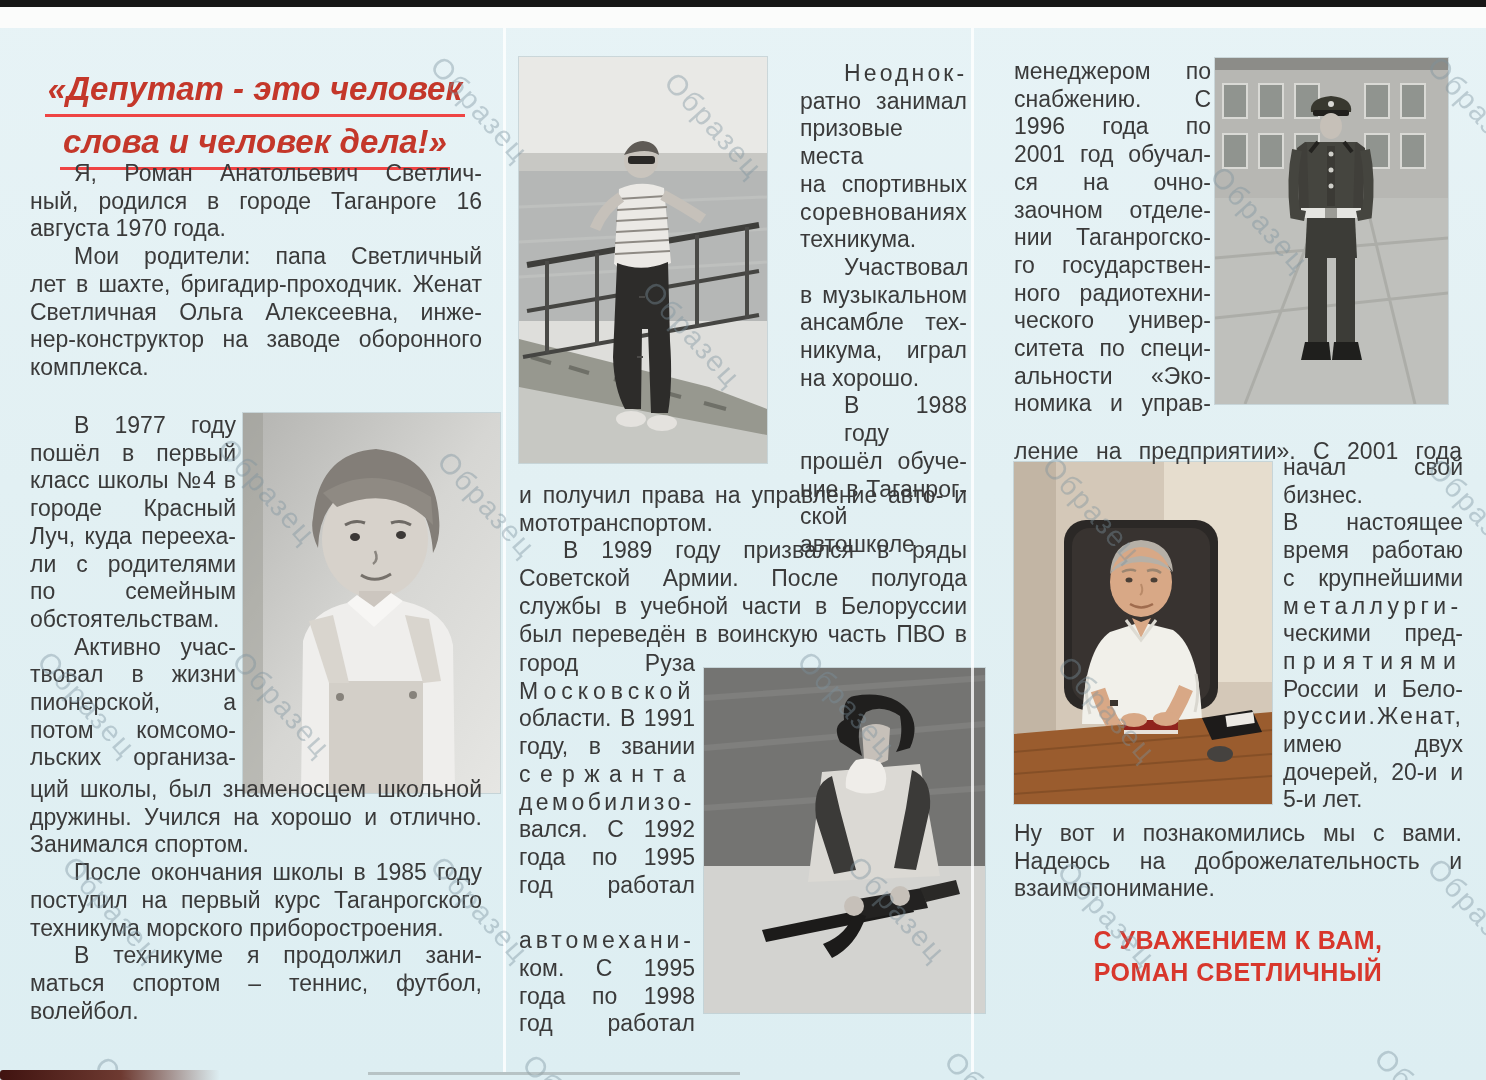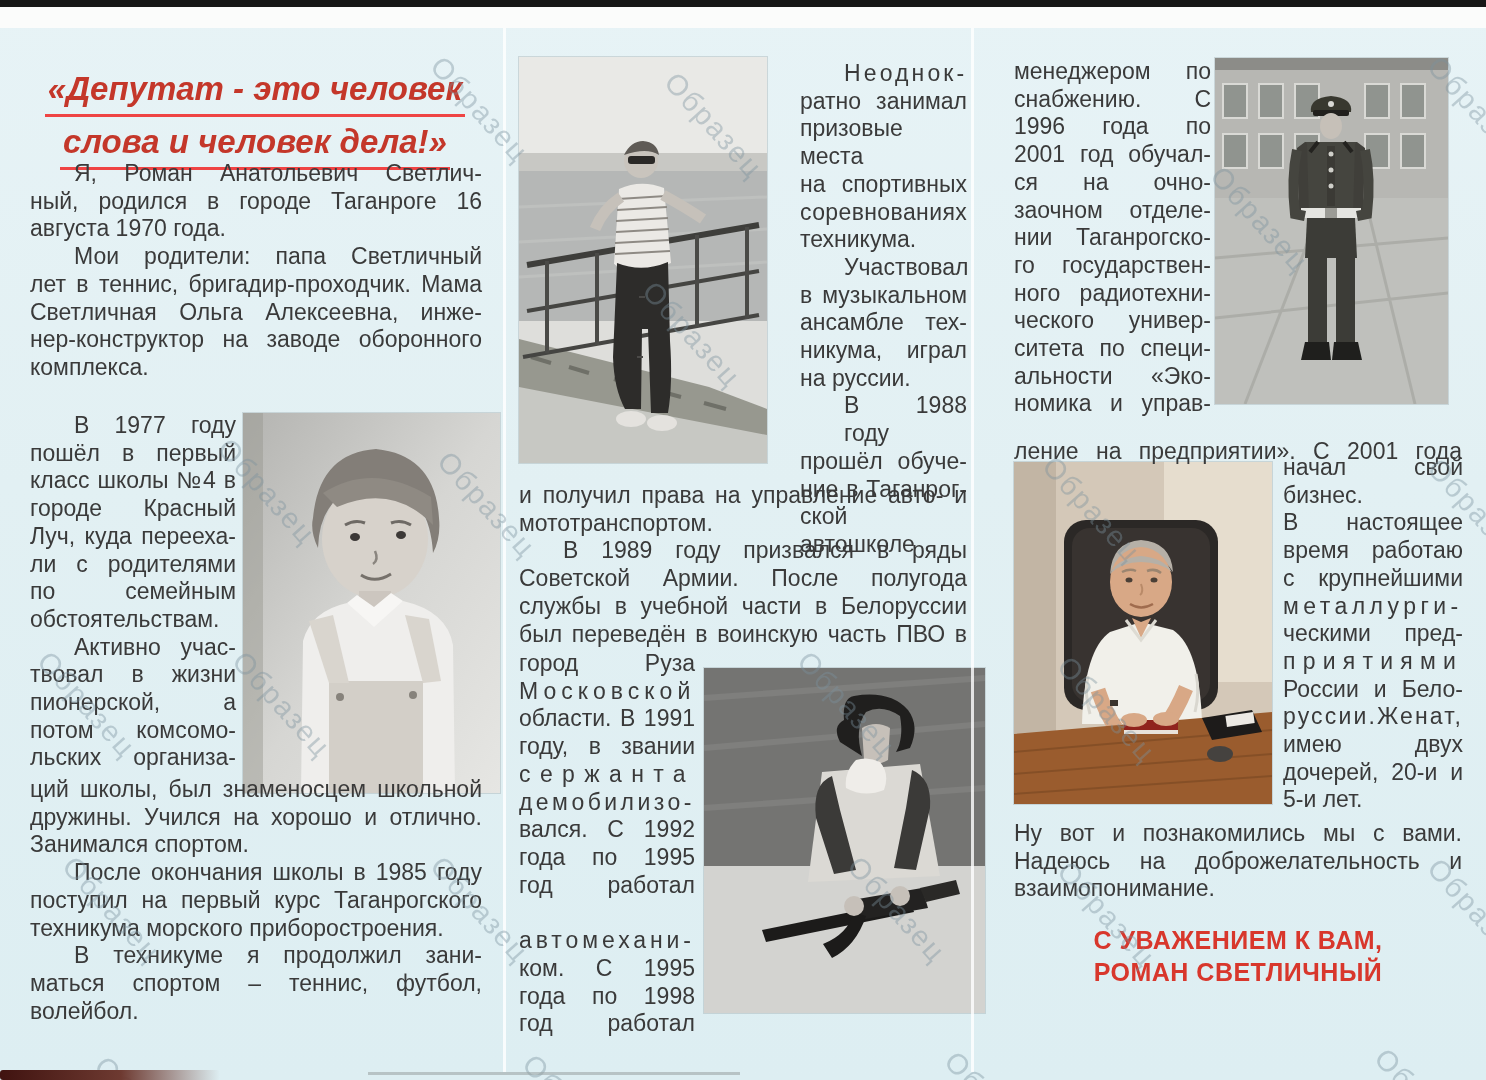--- a/index.html
+++ b/index.html
@@ -53,21 +53,21 @@
 <div class="title">
   <span class="tline">«Депутат - это человек</span><br>
   <span class="tline">слова и человек дела!»</span>
 </div>
 
 <div class="txtblock" style="left:30px;top:160px;width:452px;">
     <div class="ln j ind">Я, Роман Анатольевич Светлич-</div>
     <div class="ln j">ный, родился в городе Таганроге 16</div>
     <div class="ln end">августа 1970 года.</div>
     <div class="ln j ind">Мои родители: папа Светличный</div>
-    <div class="ln j">лет в теннис, бригадир-проходчик. Мама</div>
+    <div class="ln j">лет в шахте, бригадир-проходчик. Женат</div>
     <div class="ln j">Светличная Ольга Алексеевна, инже-</div>
     <div class="ln j">нер-конструктор на заводе оборонного</div>
     <div class="ln end">комплекса.</div>
   </div>
 
 <div class="txtblock" style="left:30px;top:412px;width:206px;">
     <div class="ln j ind">В 1977 году</div>
     <div class="ln j">пошёл в первый</div>
     <div class="ln j">класс школы №4 в</div>
     <div class="ln j">городе Красный</div>
@@ -157,21 +157,21 @@
     <div class="ln j ind" style="letter-spacing: 3.125px;">Неоднок-</div>
     <div class="ln j">ратно занимал</div>
     <div class="ln j">призовые места</div>
     <div class="ln j">на спортивных</div>
     <div class="ln j" style="letter-spacing: 0.384615px;">соревнованиях</div>
     <div class="ln end">техникума.</div>
     <div class="ln j ind">Участвовал</div>
     <div class="ln j">в музыкальном</div>
     <div class="ln j">ансамбле тех-</div>
     <div class="ln j">никума, играл</div>
-    <div class="ln end">на руссии.</div>
+    <div class="ln end">на хорошо.</div>
     <div class="ln j ind">В 1988 году</div>
     <div class="ln j">прошёл обуче-</div>
     <div class="ln j">ние в Таганрог-</div>
     <div class="ln j">ской автошколе</div>
   </div>
 
 <div class="txtblock" style="left:519px;top:482px;width:448px;">
     <div class="ln j">и получил права на управление авто- и</div>
     <div class="ln end">мототранспортом.</div>
     <div class="ln j ind">В 1989 году призвался в ряды</div>

